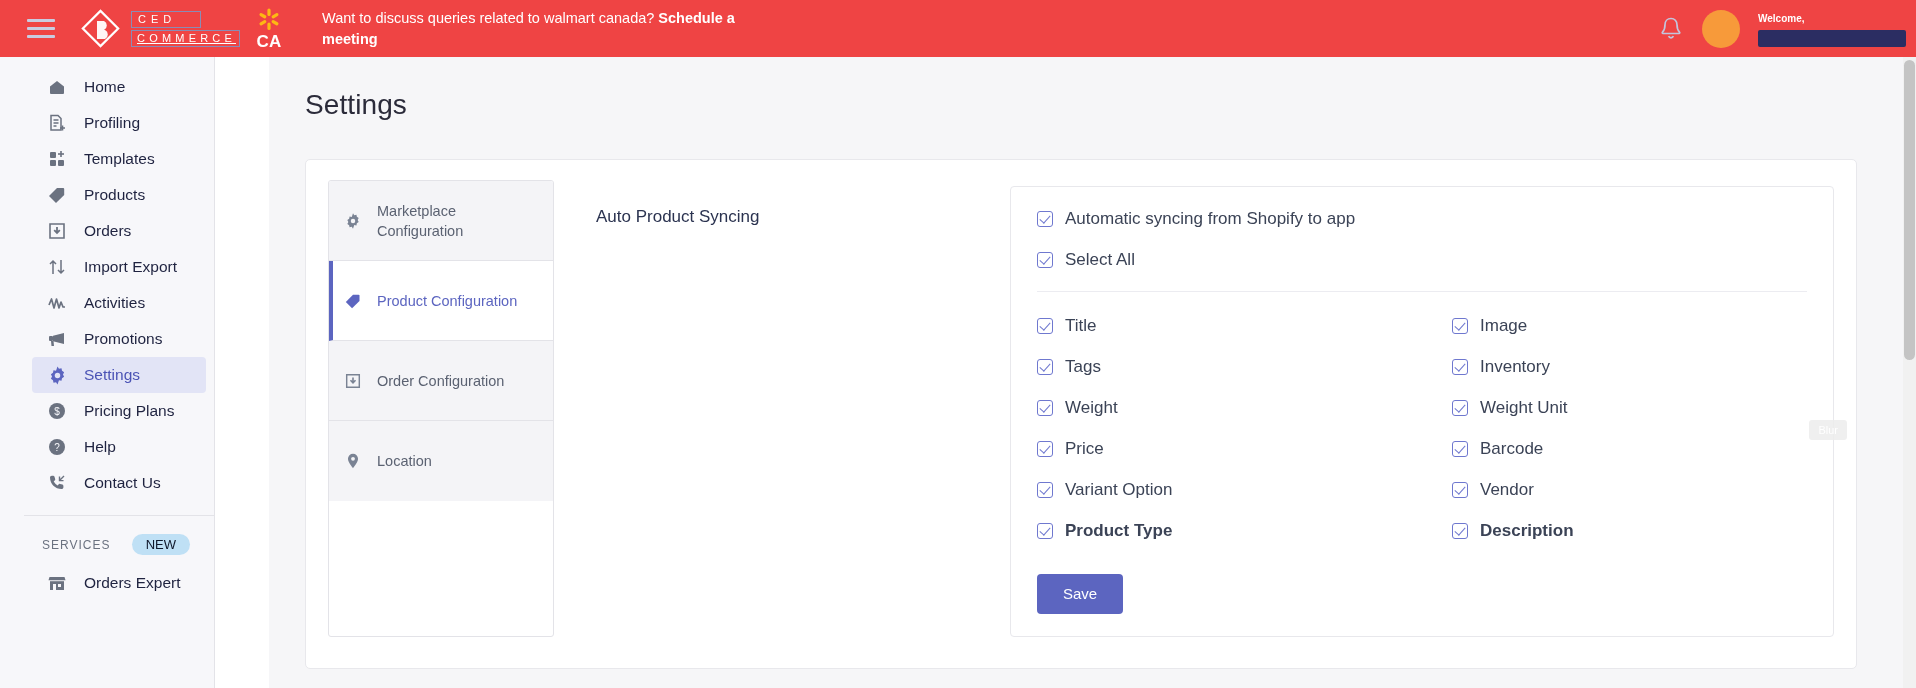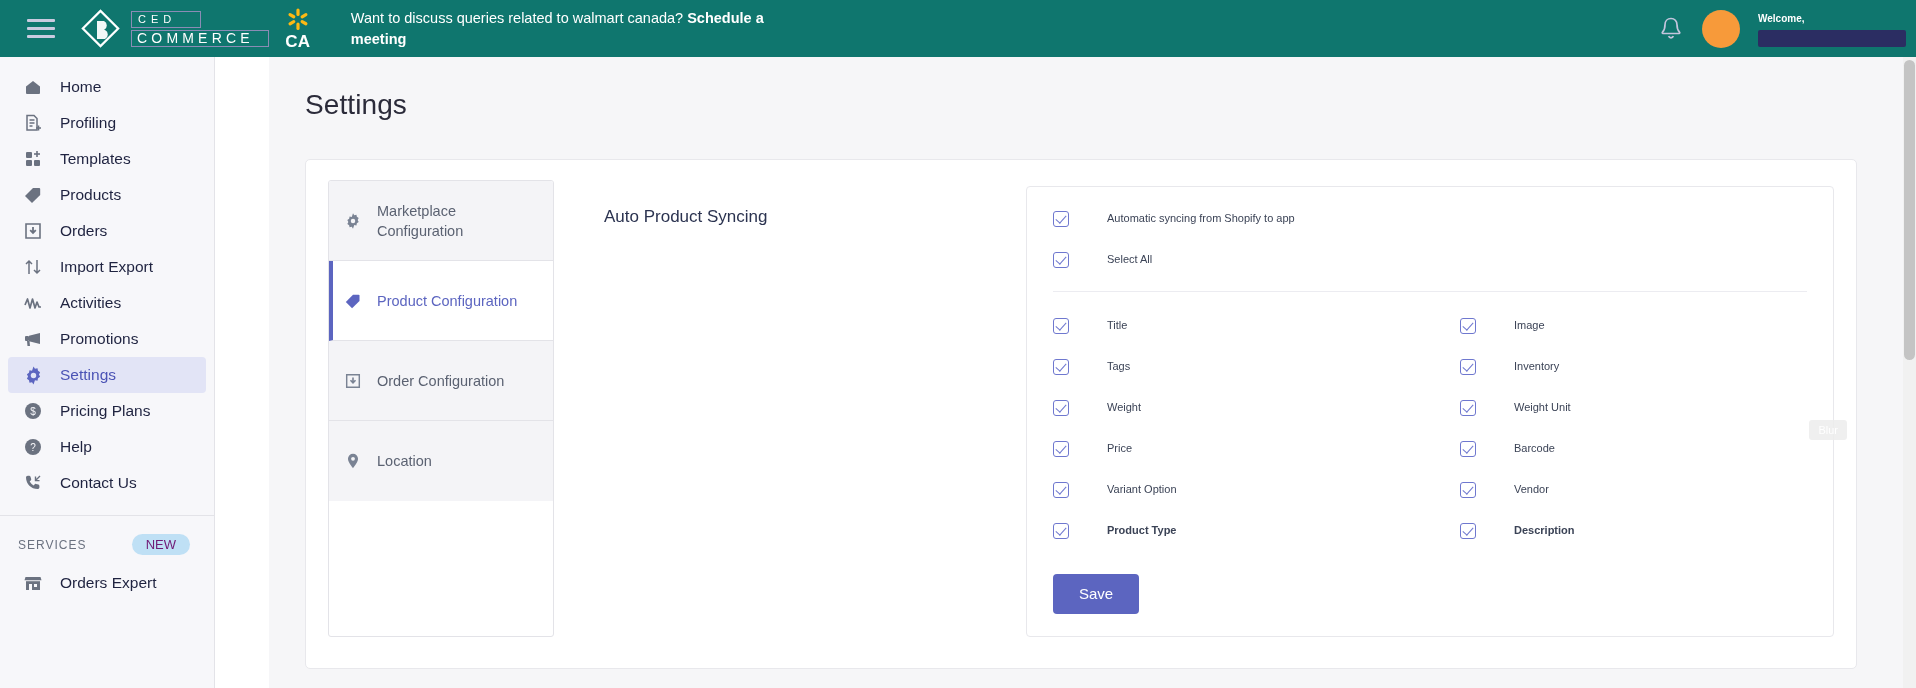--- a/index.html
+++ b/index.html
@@ -8,21 +8,21 @@
     overflow: hidden;
     font-family: "Liberation Sans", sans-serif;
     background: #ffffff;
   }
   body { position: relative; }
 
   
   .topbar {
     position: absolute; top: 0; left: 0;
     width: 1916px; height: 57px;
-    background: #0f766e;
+    background: #ef4444;
     display: flex; align-items: center;
     z-index: 20;
   }
   .hamburger {
     width: 54px; margin-left: 14px;
     display: flex; flex-direction: column; gap: 5px;
     align-items: center; cursor: pointer;
   }
   .hamburger span {
     display: block; width: 28px; height: 3px;
@@ -31,22 +31,23 @@
   .brand { display: flex; align-items: center; gap: 9px; margin-left: 12px; }
   .brand-mark { width: 42px; height: 42px; }
   .brand-word { display: flex; flex-direction: column; gap: 2px; }
   .brand-word .b1 {
     border: 1.5px solid #8a8cb5; color: #ffffff;
     font-size: 11px; letter-spacing: 5px; padding: 1px 4px 1px 6px;
     width: 70px; text-align: left; line-height: 13px;
   }
   .brand-word .b2 {
     border: 1.5px solid #8a8cb5; color: #ffffff;
-    font-size: 14px; letter-spacing: 4.2px; padding: 1px 14px 1px 5px;
+    font-size: 11px; letter-spacing: 4.2px; padding: 1px 3px 1px 5px;
     line-height: 13px;
+    text-decoration: underline;
   }
   .market-badge {
     margin-left: 16px; display: flex; flex-direction: column;
     align-items: center; justify-content: center; gap: 1px;
   }
   .spark { width: 26px; height: 24px; }
   .market-badge .cc {
     color: #ffffff; font-size: 17px; font-weight: 700; line-height: 17px;
     letter-spacing: .2px;
   }
@@ -68,20 +69,21 @@
   .welcome-txt { color: #ffffff; font-size: 10px; font-weight: 700; line-height: 17px; }
   .redacted { height: 17px; width: 148px; background: #2b2d62; border-radius: 2px; }
 
   
   .sidebar {
     position: absolute; top: 57px; left: 0;
     width: 215px; height: 631px;
     background: #f7f7fa;
     border-right: 1px solid #e3e3e8;
     padding-top: 12px;
+    padding-left: 24px;
   }
   .nav-item {
     display: flex; align-items: center; gap: 16px;
     height: 36px; margin: 0 8px; padding-left: 14px;
     border-radius: 4px; cursor: pointer;
   }
   .nav-item .nav-ico {
     width: 22px; height: 22px; flex: 0 0 22px;
     display: flex; align-items: center; justify-content: center;
     color: #6b7280;
@@ -95,42 +97,42 @@
   .sb-divider { height: 1px; background: #e3e3e8; margin: 14px 0 0 0; }
   .services-row {
     display: flex; align-items: center; justify-content: space-between;
     padding: 18px 24px 10px 18px;
     gap: 20px;
   }
   .services-lbl {
     font-size: 12px; letter-spacing: 1px; color: #6b7280; font-weight: 400;
   }
   .new-pill {
-    background: #bfe0f5; color: #701a75; font-size: 13px;
+    background: #bfe0f5; color: #0f172a; font-size: 13px;
     border-radius: 11px; padding: 3px 14px; line-height: 15px;
   }
 
   
   .main {
     position: absolute; top: 57px; left: 269px;
     width: 1635px; height: 631px;
     background: #f6f6f8;
     overflow: hidden;
   }
   .page-title {
     font-size: 28px; color: #2b2b3a; font-weight: 400;
     padding: 32px 0 0 36px; letter-spacing: .1px;
   }
   .card {
     position: absolute; left: 36px; top: 102px;
     width: 1552px; height: 510px;
     background: #ffffff; border: 1px solid #e8e8ec;
     border-radius: 5px;
   }
-  .card-inner { display: flex; padding: 20px 22px; gap: 16px; }
+  .card-inner { display: flex; padding: 20px 22px; gap: 8px; }
 
   
   .tabpanel { width: 226px; flex: 0 0 226px; border: 1px solid #e3e3e8; border-radius: 3px; overflow: hidden; }
   .tab {
     display: flex; align-items: center; gap: 14px;
     padding: 17px 14px; background: #f4f4f7;
     border-bottom: 1px solid #e3e3e8;
     cursor: pointer; min-height: 80px;
   }
   .tab:last-child { border-bottom: none; }
@@ -160,21 +162,21 @@
     width: 16px; height: 16px; flex: 0 0 16px;
     border: 1.6px solid #6f78cf; border-radius: 3px;
     background: #ffffff; position: relative; cursor: pointer;
   }
   .cb::after {
     content: ""; position: absolute;
     left: 4px; top: 1px; width: 5px; height: 9px;
     border: solid #6f78cf; border-width: 0 1.8px 1.8px 0;
     transform: rotate(42deg);
   }
-  .cb-lbl { font-size: 11px; color: #3b4356; line-height: 19px; margin-left: 26px; }
+  .cb-lbl { font-size: 17px; color: #3b4356; line-height: 19px; }
   .hr-light { height: 1px; background: #ececf1; margin: 4px 0 24px 0; }
   .cb-grid { display: flex; gap: 0; }
   .cb-col { flex: 1; }
   .cb-col.col2 { padding-left: 60px; }
   .save-row { display: flex; justify-content: flex-start; margin-top: 34px; }
   .save-btn {
     background: #5c65c0; color: #ffffff;
     border: none; border-radius: 4px;
     padding: 11px 26px; font-size: 15px;
     font-family: "Liberation Sans", sans-serif;

